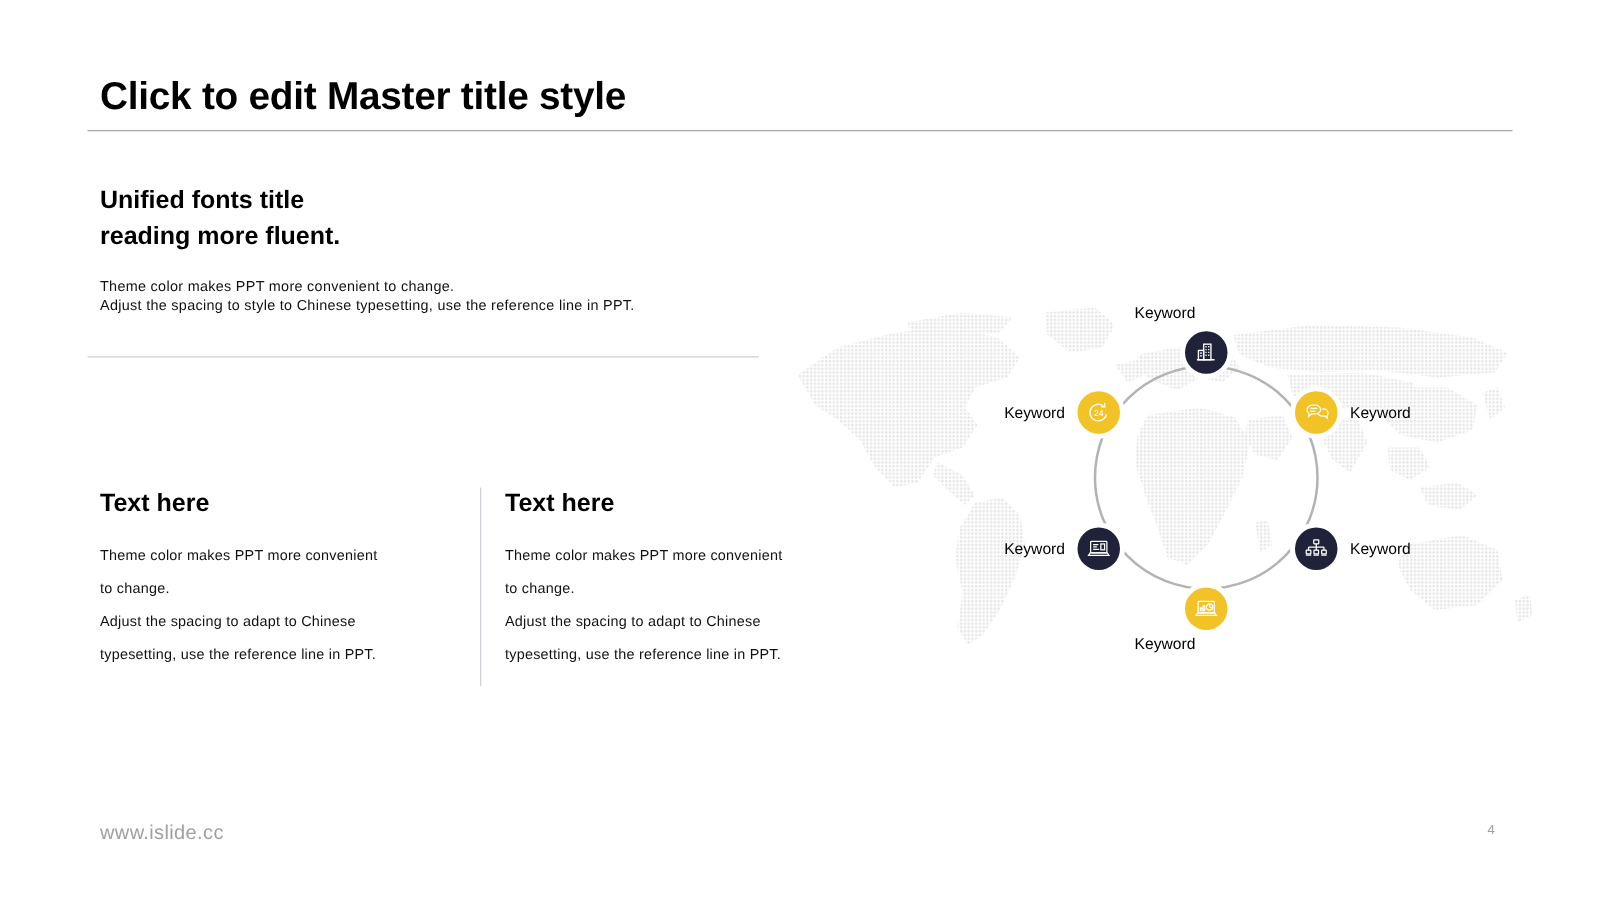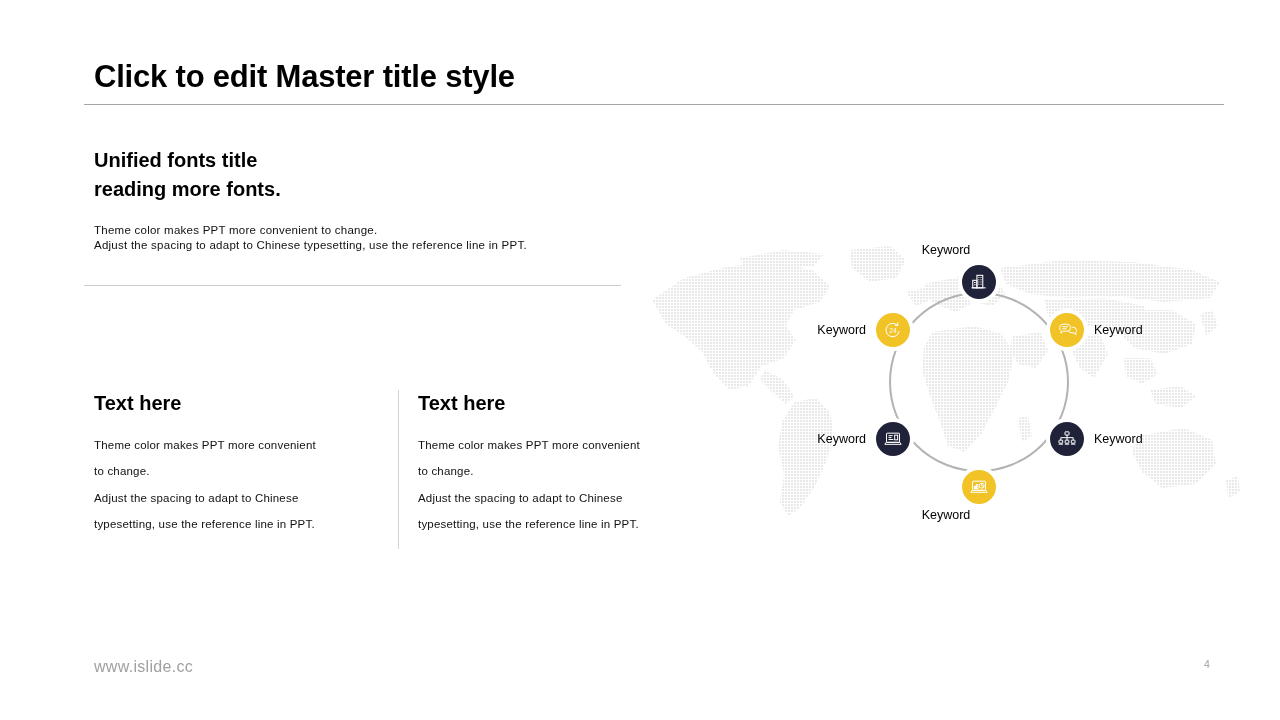--- a/index.html
+++ b/index.html
@@ -1,21 +1,21 @@
 <!DOCTYPE html>
 <html><head>
 <meta charset="utf-8">
 <style>
   html,body{margin:0;padding:0;}
   body{
     width:1280px;height:720px;background:#ffffff;overflow:hidden;
     font-family:"Liberation Sans","DejaVu Sans",sans-serif;
     position:relative;color:#000;
   }
-  .slide{position:absolute;inset:0;margin-left:14px;}
+  .slide{position:absolute;inset:0;}
 
   
   .map-wrap{position:absolute;left:630px;top:240px;width:600px;height:300px;}
   .map-wrap svg{display:block;width:100%;height:100%;}
 
   
   .title{
     position:absolute;left:80px;top:60px;
     font-size:31px;font-weight:bold;letter-spacing:-0.2px;line-height:1.1;
     white-space:nowrap;
@@ -129,25 +129,25 @@
         <path d="M374,178 L384,176 L388,196 L378,202 Z"></path>
       </g>
     </svg>
   </div>
 
   <div class="title">Click to edit Master title style</div>
   <div class="title-rule"></div>
 
   <div class="lead-head">
     <div>Unified fonts title</div>
-    <div>reading more fonts.</div>
+    <div>reading more fluent.</div>
   </div>
   <div class="lead-body">
     <div>Theme color makes PPT more convenient to change.</div>
-    <div>Adjust the spacing to adapt to Chinese typesetting, use the reference line in PPT.</div>
+    <div>Adjust the spacing to style to Chinese typesetting, use the reference line in PPT.</div>
   </div>
   <div class="lead-rule"></div>
 
   <div class="col c1">
     <h3>Text here</h3>
     <div class="ctext">
       <div>Theme color makes PPT more convenient</div>
       <div>to change.</div>
       <div>Adjust the spacing to adapt to Chinese</div>
       <div>typesetting, use the reference line in PPT.</div>

